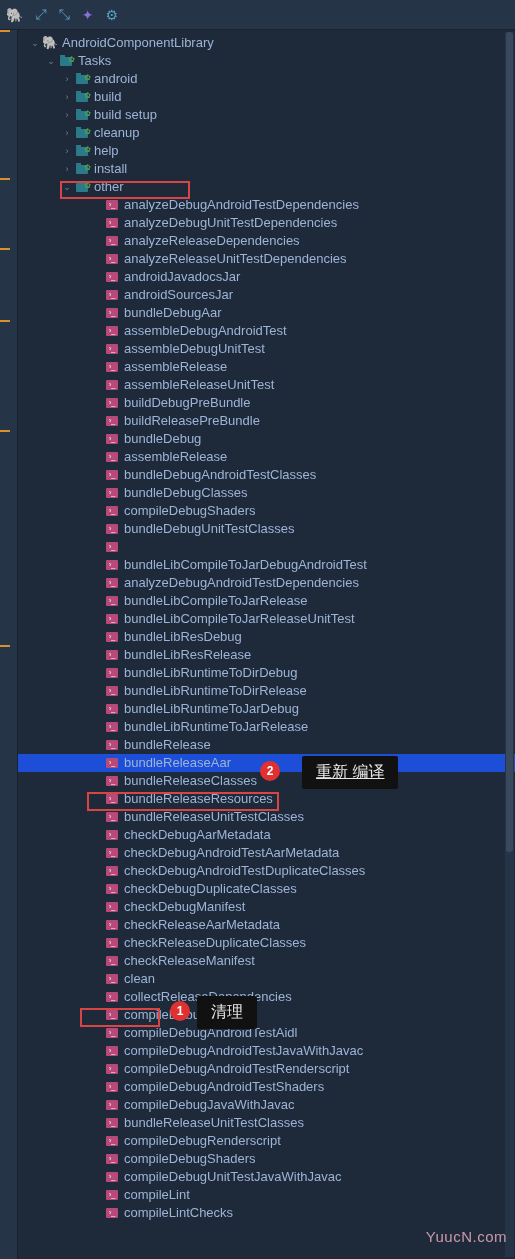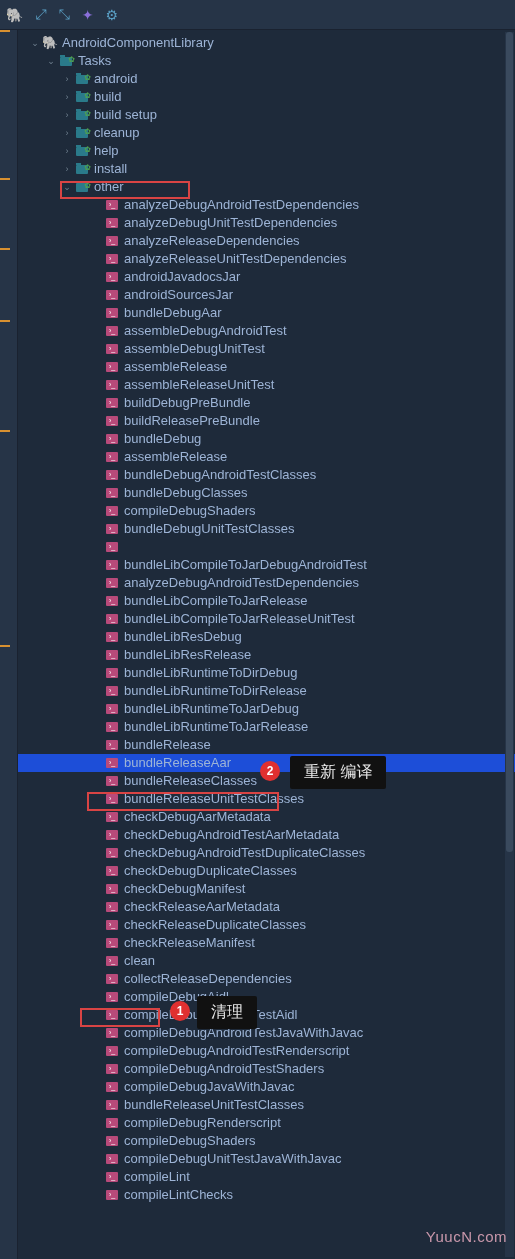--- a/index.html
+++ b/index.html
@@ -511,20 +511,28 @@
         <span class="task-icon">›_</span>
       </span>
       <span class="label">bundleReleaseClasses</span>
     </div>
     <div class="row">
       <span class="indent" style="width: 72px;"></span>
       <span class="arrow"></span>
       <span class="node-icon">
         <span class="task-icon">›_</span>
       </span>
+      <span class="label">bundleReleaseResources</span>
+    </div>
+    <div class="row">
+      <span class="indent" style="width: 72px;"></span>
+      <span class="arrow"></span>
+      <span class="node-icon">
+        <span class="task-icon">›_</span>
+      </span>
       <span class="label">bundleReleaseUnitTestClasses</span>
     </div>
     <div class="row">
       <span class="indent" style="width: 72px;"></span>
       <span class="arrow"></span>
       <span class="node-icon">
         <span class="task-icon">›_</span>
       </span>
       <span class="label">checkDebugAarMetadata</span>
     </div>
@@ -706,16 +714,16 @@
 <div class="redbox" style="left:87px; top:792px; width:192px; height:19px;"></div>
 <div class="redbox" style="left:80px; top:1008px; width:80px; height:19px;"></div>
 
 <div class="marker" style="left:260px; top:761px;">
     <span>2</span>
   </div>
 <div class="marker" style="left:170px; top:1001px;">
     <span>1</span>
   </div>
 
-<div class="tooltip" style="left:290px; top:756px;"><span>重新 编译</span></div>
+<div class="tooltip" style="left:302px; top:756px;text-decoration:underline;"><span>重新 编译</span></div>
 <div class="tooltip" style="left:197px; top:996px;"><span>清理</span></div>
 
 <div class="watermark">YuucN.com</div>
 
 </body></html>

